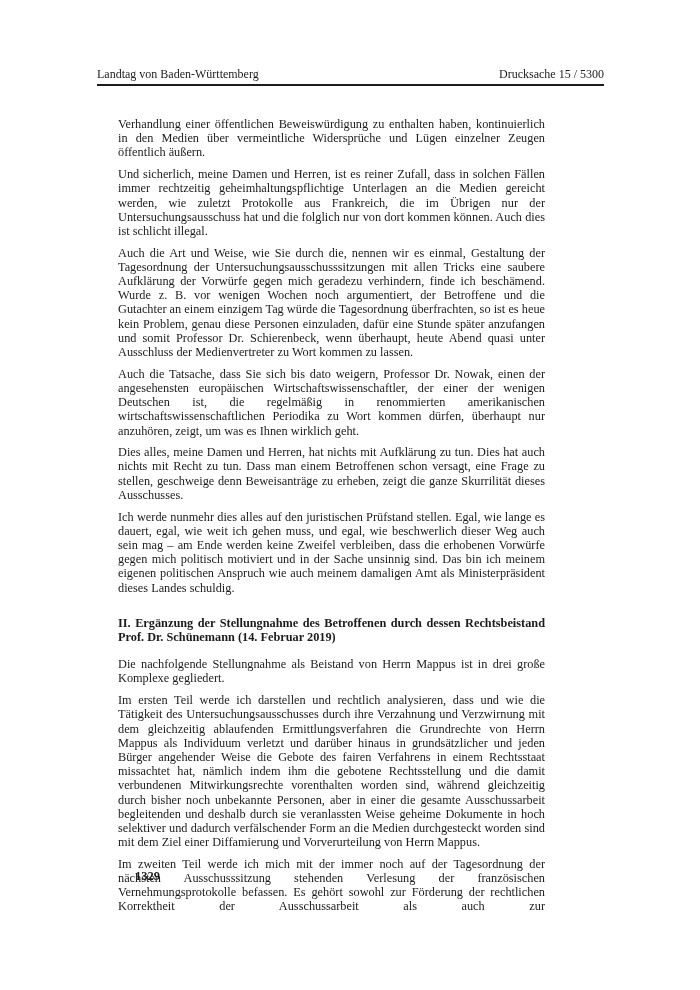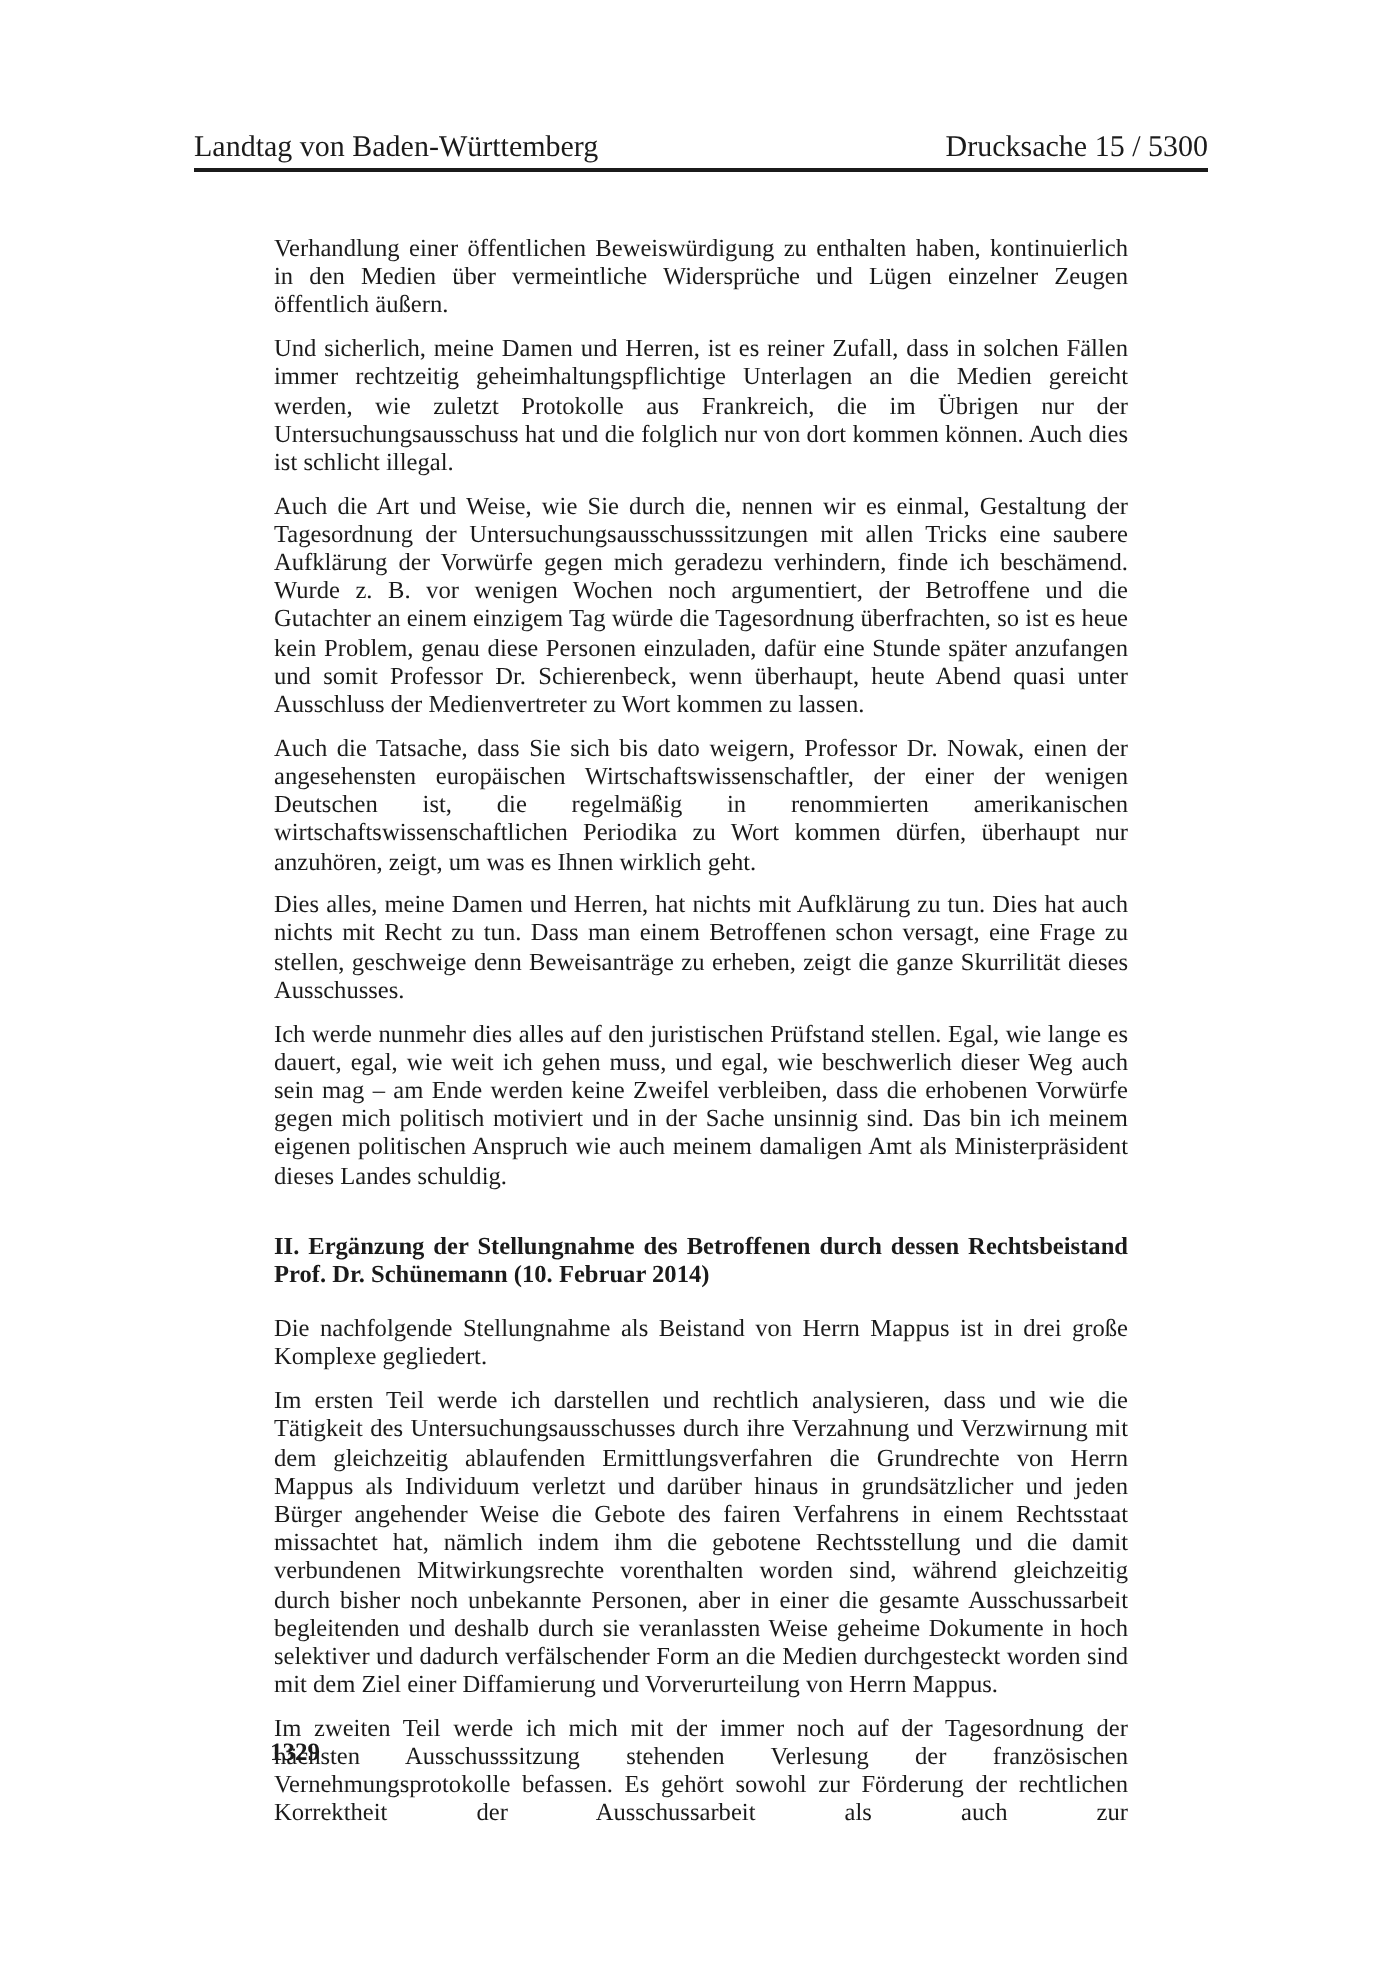--- a/index.html
+++ b/index.html
@@ -13,29 +13,29 @@
   }
   .page { position: absolute; inset: 0; background: #fff; }
 
   .page-header {
     position: absolute;
     left: 97px; top: 66px;
     width: 507px;
     display: flex;
     justify-content: space-between;
     align-items: baseline;
-    font-size: 15px;
+    font-size: 12px;
     line-height: 16px;
     padding-bottom: 2px;
     border-bottom: 2px solid #1b1b1b;
   }
 
   .document-body {
     position: absolute;
-    left: 137px; top: 117px;
+    left: 118px; top: 117px;
     width: 427px;
     font-size: 12.3px;
     line-height: 14.2px;
     text-align: justify;
     hyphens: none;
   }
   .document-body p { margin: 0 0 7.5px 0; }
   .document-body p.continues { text-align-last: justify; }
   .document-body h2 {
     font-size: 12.3px;
@@ -64,21 +64,21 @@
     <span>Drucksache 15 / 5300</span>
   </div>
 
   <div class="document-body">
     <p>Verhandlung einer öffentlichen Beweiswürdigung zu enthalten haben, kontinuierlich in den Medien über vermeintliche Widersprüche und Lügen einzelner Zeugen öffentlich äußern.</p>
     <p>Und sicherlich, meine Damen und Herren, ist es reiner Zufall, dass in solchen Fällen immer rechtzeitig geheimhaltungspflichtige Unterlagen an die Medien gereicht werden, wie zuletzt Protokolle aus Frankreich, die im Übrigen nur der Untersuchungsausschuss hat und die folglich nur von dort kommen können. Auch dies ist schlicht illegal.</p>
     <p>Auch die Art und Weise, wie Sie durch die, nennen wir es einmal, Gestaltung der Tagesordnung der Untersuchungsausschusssitzungen mit allen Tricks eine saubere Aufklärung der Vorwürfe gegen mich geradezu verhindern, finde ich beschämend. Wurde z. B. vor wenigen Wochen noch argumentiert, der Betroffene und die Gutachter an einem einzigem Tag würde die Tagesordnung überfrachten, so ist es heue kein Problem, genau diese Personen einzuladen, dafür eine Stunde später anzufangen und somit Professor Dr. Schierenbeck, wenn überhaupt, heute Abend quasi unter Ausschluss der Medienvertreter zu Wort kommen zu lassen.</p>
     <p>Auch die Tatsache, dass Sie sich bis dato weigern, Professor Dr. Nowak, einen der angesehensten europäischen Wirtschaftswissenschaftler, der einer der wenigen Deutschen ist, die regelmäßig in renommierten amerikanischen wirtschaftswissenschaftlichen Periodika zu Wort kommen dürfen, überhaupt nur anzuhören, zeigt, um was es Ihnen wirklich geht.</p>
     <p>Dies alles, meine Damen und Herren, hat nichts mit Aufklärung zu tun. Dies hat auch nichts mit Recht zu tun. Dass man einem Betroffenen schon versagt, eine Frage zu stellen, geschweige denn Beweisanträge zu erheben, zeigt die ganze Skurrilität dieses Ausschusses.</p>
     <p>Ich werde nunmehr dies alles auf den juristischen Prüfstand stellen. Egal, wie lange es dauert, egal, wie weit ich gehen muss, und egal, wie beschwerlich dieser Weg auch sein mag – am Ende werden keine Zweifel verbleiben, dass die erhobenen Vorwürfe gegen mich politisch motiviert und in der Sache unsinnig sind. Das bin ich meinem eigenen politischen Anspruch wie auch meinem damaligen Amt als Ministerpräsident dieses Landes schuldig.</p>
-    <h2>II. Ergänzung der Stellungnahme des Betroffenen durch dessen Rechtsbeistand Prof. Dr. Schünemann (10. Februar 2014)</h2>
+    <h2>II. Ergänzung der Stellungnahme des Betroffenen durch dessen Rechtsbeistand Prof. Dr. Schünemann (14. Februar 2019)</h2>
     <p>Die nachfolgende Stellungnahme als Beistand von Herrn Mappus ist in drei große Komplexe gegliedert.</p>
     <p>Im ersten Teil werde ich darstellen und rechtlich analysieren, dass und wie die Tätigkeit des Untersuchungsausschusses durch ihre Verzahnung und Verzwirnung mit dem gleichzeitig ablaufenden Ermittlungsverfahren die Grundrechte von Herrn Mappus als Individuum verletzt und darüber hinaus in grundsätzlicher und jeden Bürger angehender Weise die Gebote des fairen Verfahrens in einem Rechtsstaat missachtet hat, nämlich indem ihm die gebotene Rechtsstellung und die damit verbundenen Mitwirkungsrechte vorenthalten worden sind, während gleichzeitig durch bisher noch unbekannte Personen, aber in einer die gesamte Ausschussarbeit begleitenden und deshalb durch sie veranlassten Weise geheime Dokumente in hoch selektiver und dadurch verfälschender Form an die Medien durchgesteckt worden sind mit dem Ziel einer Diffamierung und Vorverurteilung von Herrn Mappus.</p>
     <p class="continues">Im zweiten Teil werde ich mich mit der immer noch auf der Tagesordnung der nächsten Ausschusssitzung stehenden Verlesung der französischen Vernehmungsprotokolle befassen. Es gehört sowohl zur Förderung der rechtlichen Korrektheit der Ausschussarbeit als auch zur</p>
   </div>
 
   <div class="page-footer">
     <span>1329</span>
   </div>
 
 </div>

